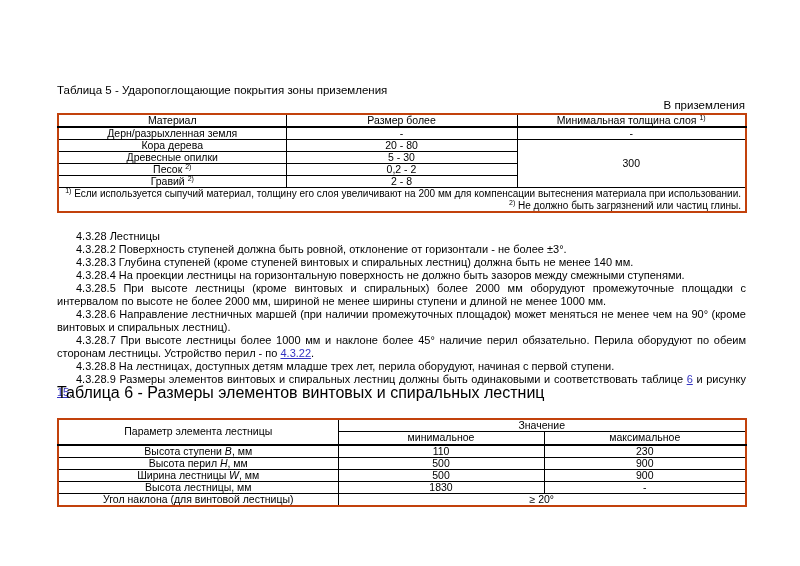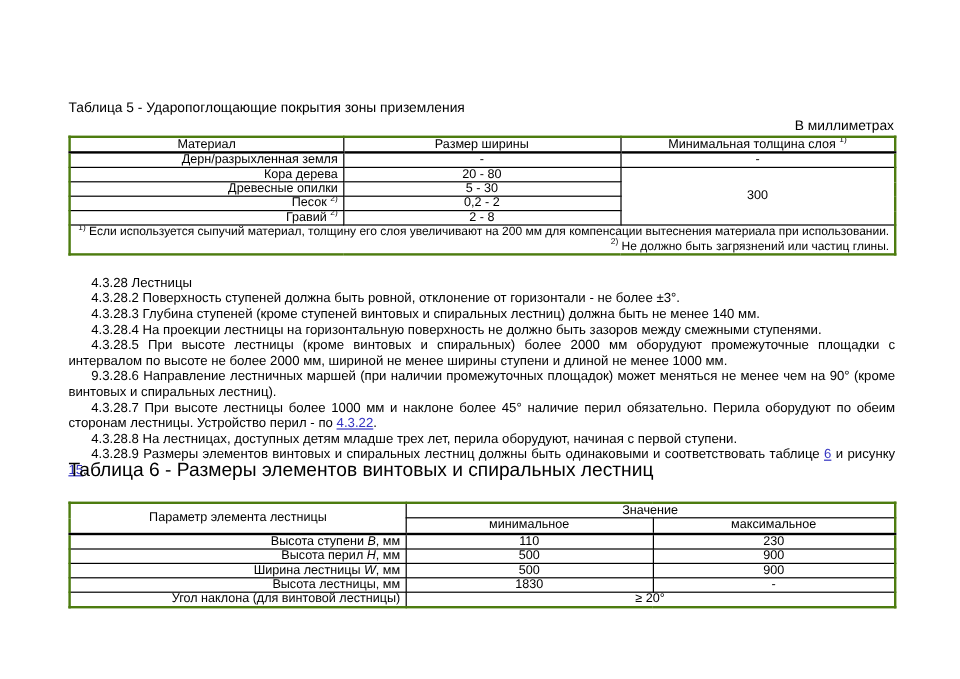--- a/index.html
+++ b/index.html
@@ -6,30 +6,30 @@
   html,body { background:#ffffff; }
   .page {
     position:relative; width:800px; height:566px; background:#ffffff;
     font-family:Liberation Sans, sans-serif; color:#000;
     overflow:hidden;
   }
   .t5-title { position:absolute; left:57px; top:84px; font-size:11.5px; }
   .units-note { position:absolute; right:55px; top:99px; font-size:11.5px; }
 
   table { border-collapse:collapse; table-layout:fixed; }
-  .doc-table { position:absolute; left:57px; width:688px; border:2px solid #4d7c0f; }
+  .doc-table { position:absolute; left:57px; width:688px; border:2px solid #c2410c; }
   #table5 { top:113px; }
   #table6 { top:418px; }
   .doc-table td, .doc-table th {
     border:1px solid #000; font-size:10.5px; font-weight:normal;
     padding:0 4px; height:12px; line-height:11px; vertical-align:middle;
     overflow:hidden; white-space:nowrap;
   }
   .doc-table th { text-align:center; border-bottom:2px solid #000; }
-  .cell-left { text-align:right; }
+  .cell-left { text-align:center; }
   .cell-center { text-align:center; }
   sup { font-size:7px; line-height:0; }
   .fn-cell {
     border-top:2px solid #000; text-align:right; white-space:normal;
     height:auto; padding:2px 4px 4px 4px;
   }
   .fn-line { font-size:10px; line-height:11.5px; }
   .body-text {
     position:absolute; left:57px; top:230px; width:689px;
     font-size:11px; line-height:13px; text-align:justify;
@@ -40,32 +40,32 @@
   #table6 th.sub { border-bottom:1px solid #000; height:13px; }
   #table6 th.top { height:12px; }
   .sym { font-style:italic; }
 </style>
 </head>
 <body>
 
 <div class="page">
 
   <div class="t5-title">Таблица 5 - Ударопоглощающие покрытия зоны приземления</div>
-  <div class="units-note">В миллиметрах</div>
+  <div class="units-note">В приземления</div>
 
   <table class="doc-table" id="table5">
     <colgroup>
         <col style="width:228px">
         <col style="width:231px">
         <col style="width:229px">
       </colgroup>
     <thead>
       <tr>
         <th>Материал</th>
-        <th>Размер ширины</th>
+        <th>Размер более</th>
         <th><span>Минимальная толщина слоя</span> <sup>1)</sup></th>
       </tr>
     </thead>
     <tbody id="t5-body">
         <tr>
           <td class="cell-left">Дерн/разрыхленная земля</td>
           <td class="cell-center">-</td>
           <td class="cell-center">-</td>
         </tr>
         <tr>
@@ -95,21 +95,21 @@
       </tr>
     </tbody>
   </table>
 
   <div class="body-text" id="section-text">
       <p>4.3.28 Лестницы</p>
       <p>4.3.28.2 Поверхность ступеней должна быть ровной, отклонение от горизонтали - не более ±3°.</p>
       <p>4.3.28.3 Глубина ступеней (кроме ступеней винтовых и спиральных лестниц) должна быть не менее 140 мм.</p>
       <p>4.3.28.4 На проекции лестницы на горизонтальную поверхность не должно быть зазоров между смежными ступенями.</p>
       <p>4.3.28.5 При высоте лестницы (кроме винтовых и спиральных) более 2000 мм оборудуют промежуточные площадки с интервалом по высоте не более 2000 мм, шириной не менее ширины ступени и длиной не менее 1000 мм.</p>
-      <p>9.3.28.6 Направление лестничных маршей (при наличии промежуточных площадок) может меняться не менее чем на 90° (кроме винтовых и спиральных лестниц).</p>
+      <p>4.3.28.6 Направление лестничных маршей (при наличии промежуточных площадок) может меняться не менее чем на 90° (кроме винтовых и спиральных лестниц).</p>
       <p>4.3.28.7 При высоте лестницы более 1000 мм и наклоне более 45° наличие перил обязательно. Перила оборудуют по обеим сторонам лестницы. Устройство перил - по <a class="link" style="color: rgb(52, 52, 194);">4.3.22</a>.</p>
       <p>4.3.28.8 На лестницах, доступных детям младше трех лет, перила оборудуют, начиная с первой ступени.</p>
       <p>4.3.28.9 Размеры элементов винтовых и спиральных лестниц должны быть одинаковыми и соответствовать таблице <a class="link" style="color: rgb(52, 52, 194);">6</a> и рисунку <a class="link" style="color: rgb(52, 52, 194);">15</a>.</p>
     </div>
 
   <div class="t6-title">Таблица 6 - Размеры элементов винтовых и спиральных лестниц</div>
 
   <table class="doc-table" id="table6">
     <colgroup>
         <col style="width:280px">

